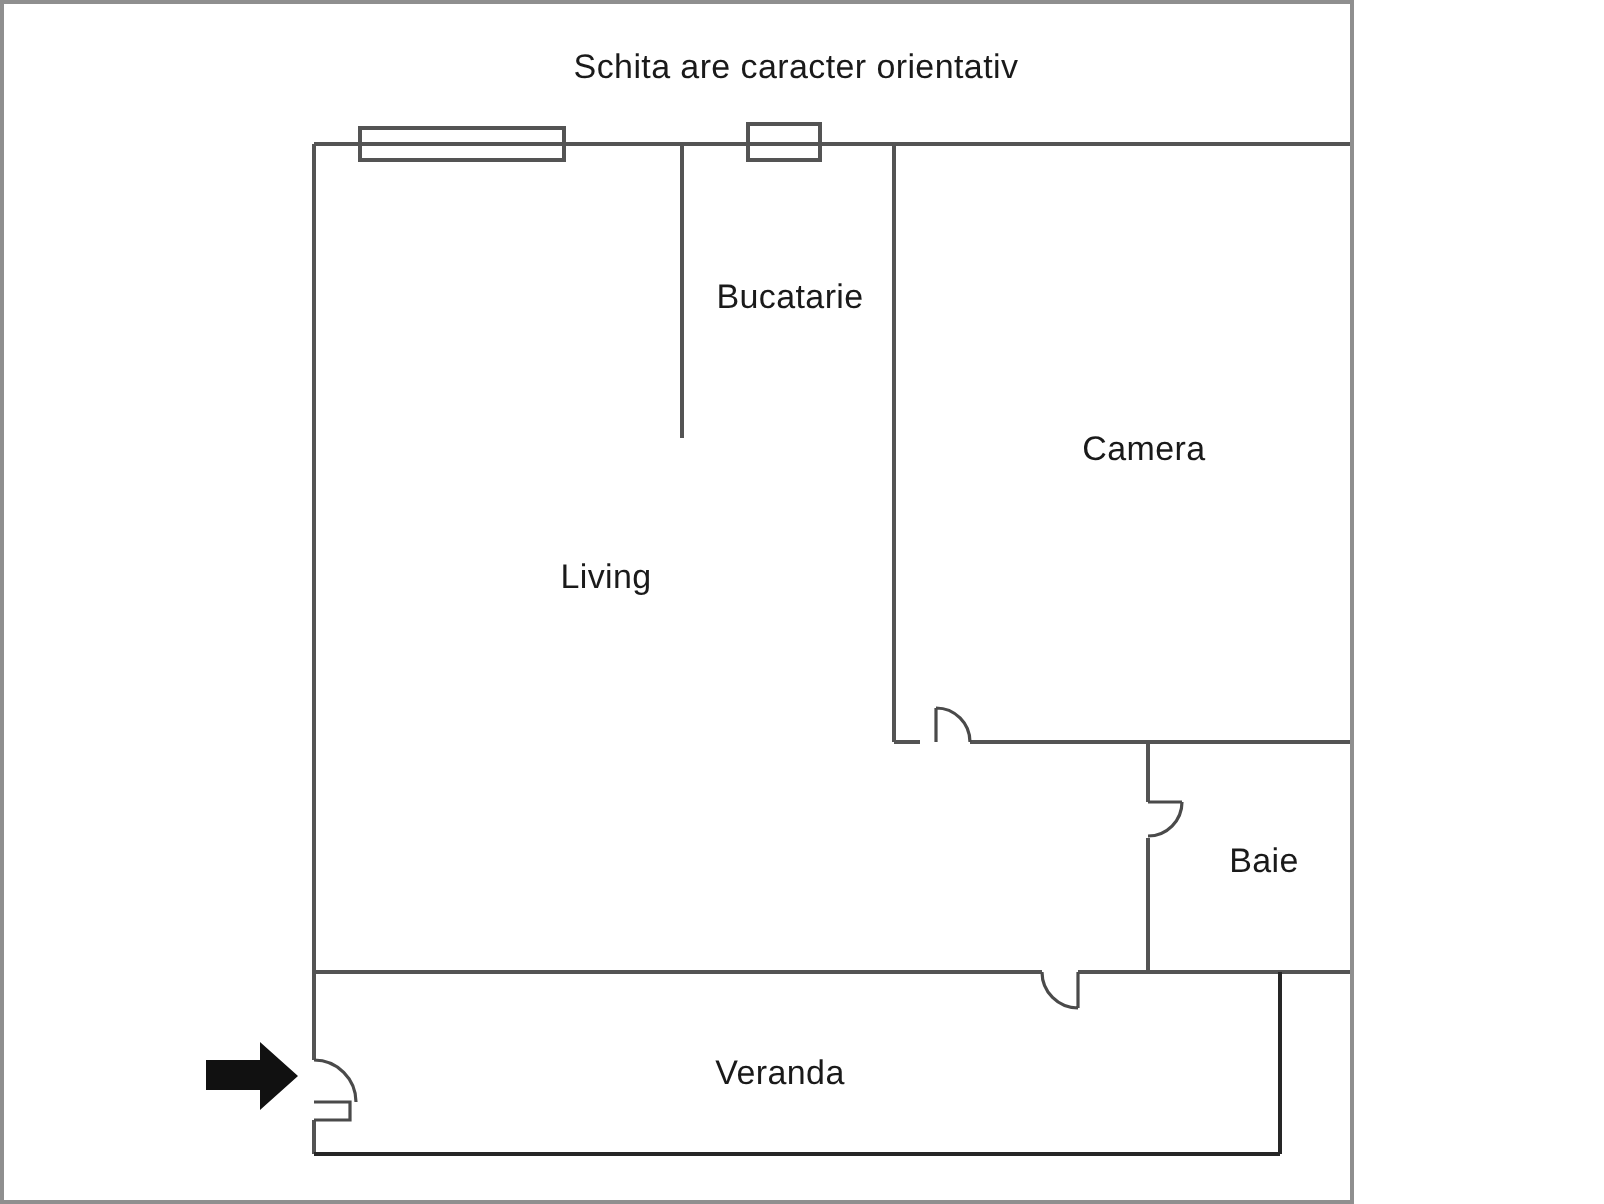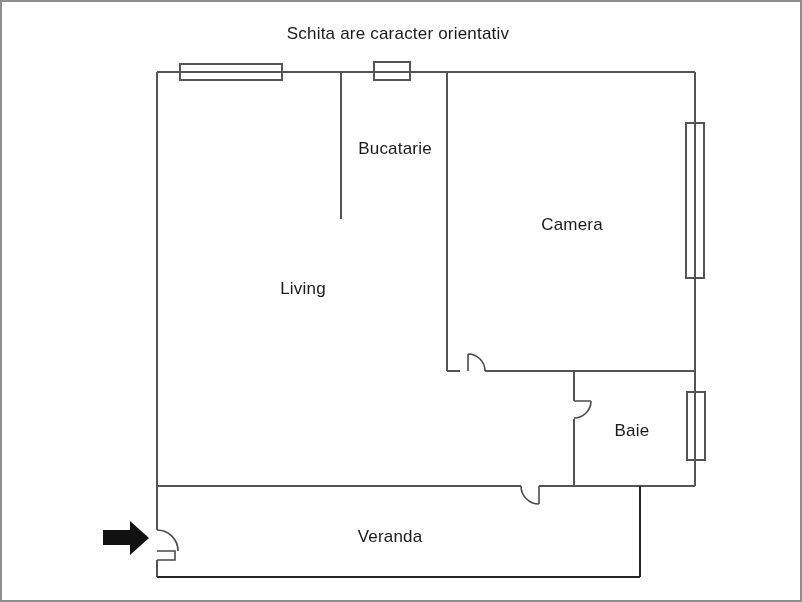--- a/index.html
+++ b/index.html
@@ -3,21 +3,21 @@
 <meta charset="utf-8">
 <style>
   html, body {
     margin: 0;
     padding: 0;
     background: #ffffff;
     font-family: "Liberation Sans", sans-serif;
   }
   .canvas {
     position: relative;
-    width: 802px;
+    width: 677px;
     height: 602px;
     box-sizing: border-box;
     border: 2px solid var(--border, #8f8f8f);
     background: var(--background, #ffffff);
     overflow: hidden;
   }
   svg { display: block; }
 
   .wall        { stroke: var(--wall, #545454); stroke-width: 2; fill: none; }
   .wall-dark   { stroke: var(--wall_dark, #262626); stroke-width: 2; fill: none; }

